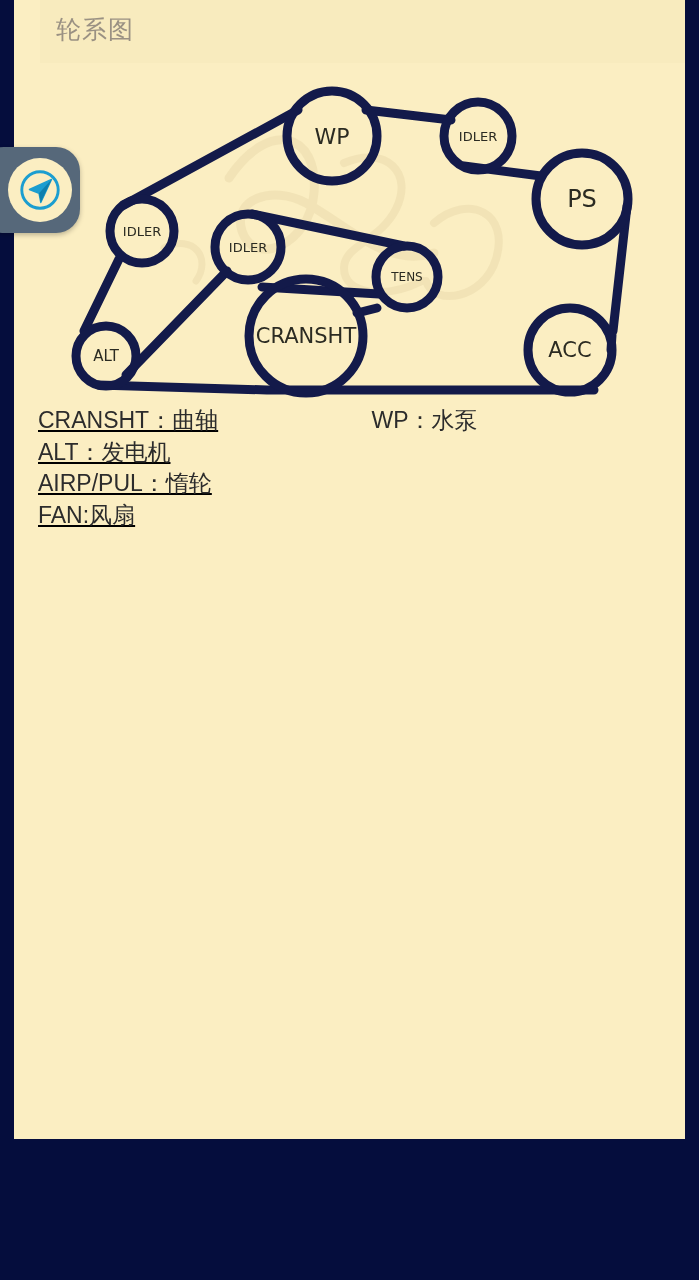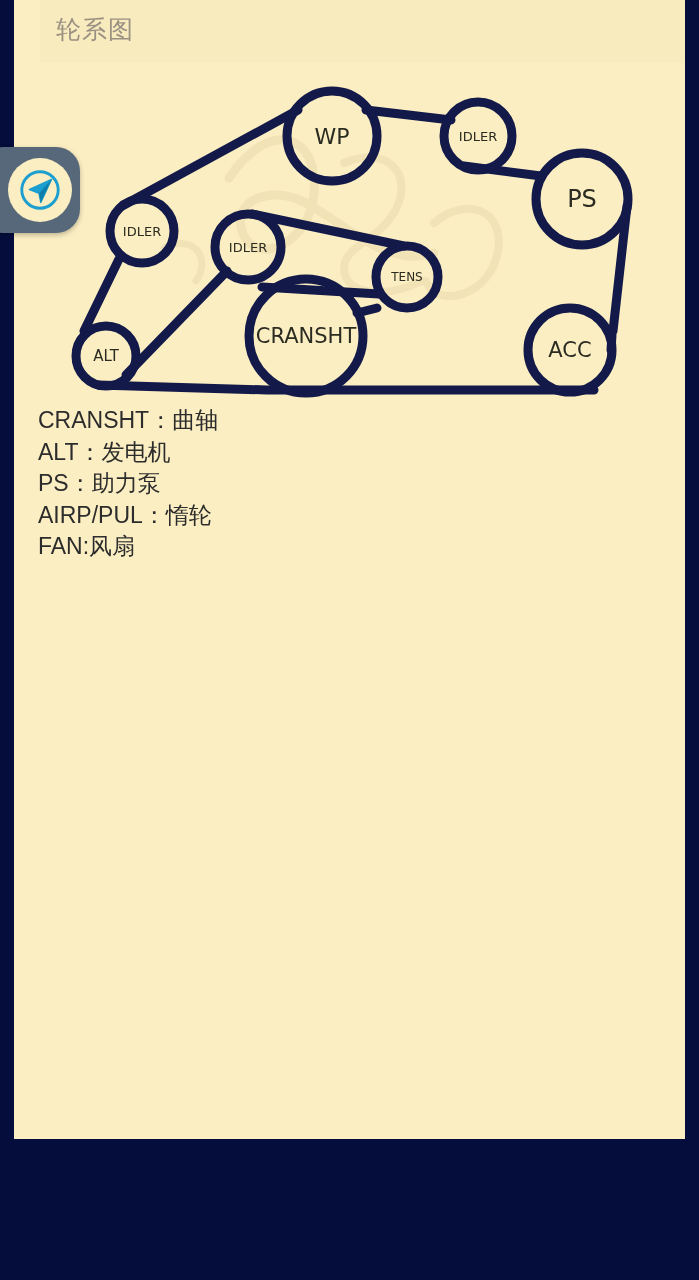--- a/index.html
+++ b/index.html
@@ -80,21 +80,21 @@
     position: absolute;
     left: 0px;
     top: 405px;
     width: 671px;
     display: flex;
   }
   .legend-col {
     width: 50%;
     box-sizing: border-box;
   }
-  .legend-col.left  { padding-left: 24px; }
+  .legend-col.left  { padding-left: 24px; text-decoration: underline; }
   .legend-col.right { padding-left: 22px; }
   .legend-item {
     font-size: 23px;
     line-height: 31.5px;
     color: #2c2c2c;
     white-space: nowrap;
   }
 
   
   #float-nav-button {
@@ -193,25 +193,25 @@
         <text class="pulley-label" x="292" y="273" font-size="21">CRANSHT</text>
         <text class="pulley-label" x="92" y="293" font-size="15">ALT</text>
         <text class="pulley-label" x="556" y="287" font-size="21">ACC</text>
       </svg>
     </div>
 
     <div id="legend">
       <div class="legend-col left">
         <div class="legend-item">CRANSHT：曲轴</div>
         <div class="legend-item">ALT：发电机</div>
-        <div class="legend-item">PS：助力泵</div>
         <div class="legend-item">AIRP/PUL：惰轮</div>
         <div class="legend-item">FAN:风扇</div>
       </div>
       <div class="legend-col right">
+        <div class="legend-item">WP：水泵</div>
       </div>
     </div>
 
   </div>
 
   <div id="float-nav-button">
     <div id="float-nav-inner">
       <svg id="nav-arrow-icon" width="46" height="46" viewBox="0 0 48 48" xmlns="http://www.w3.org/2000/svg">
         <circle cx="24" cy="24" r="19" fill="none" stroke="#1b9ed0" stroke-width="3"></circle>
         <path d="M36 13 L 13 23.5 L 23 27.5 L 24.8 37 Z" fill="#1b9ed0" stroke="#1b9ed0" stroke-width="1.5" stroke-linejoin="round"></path>

